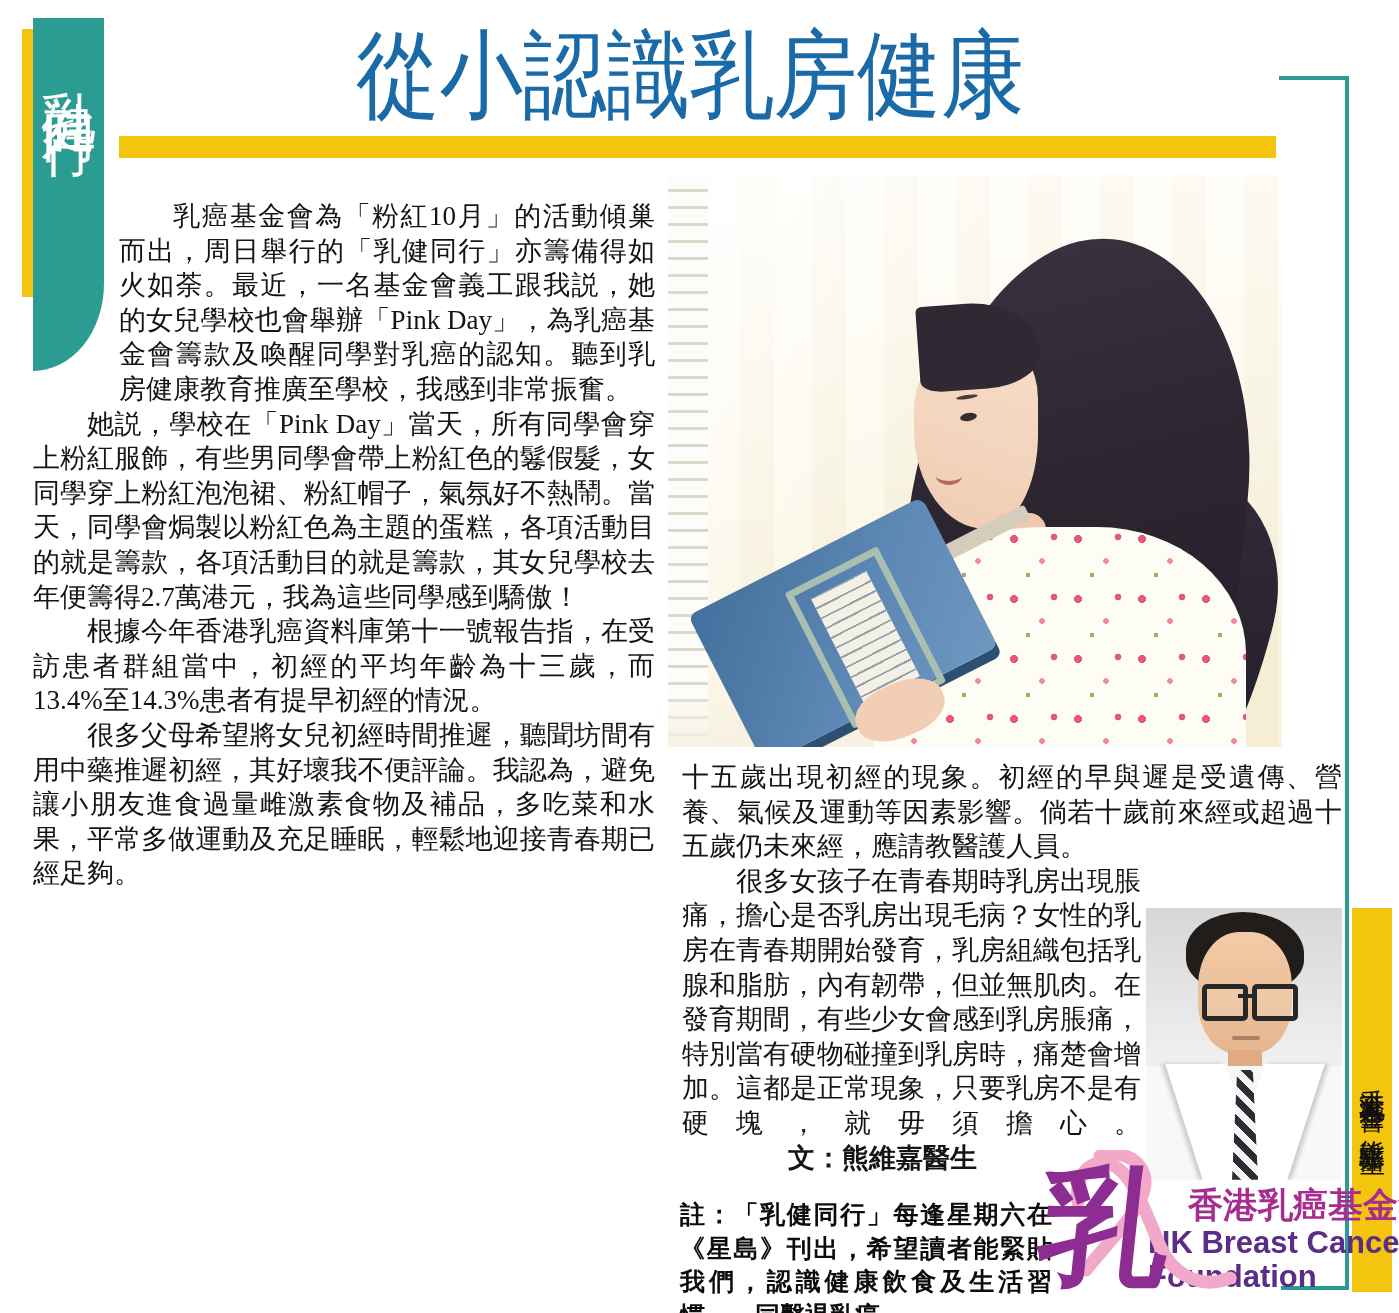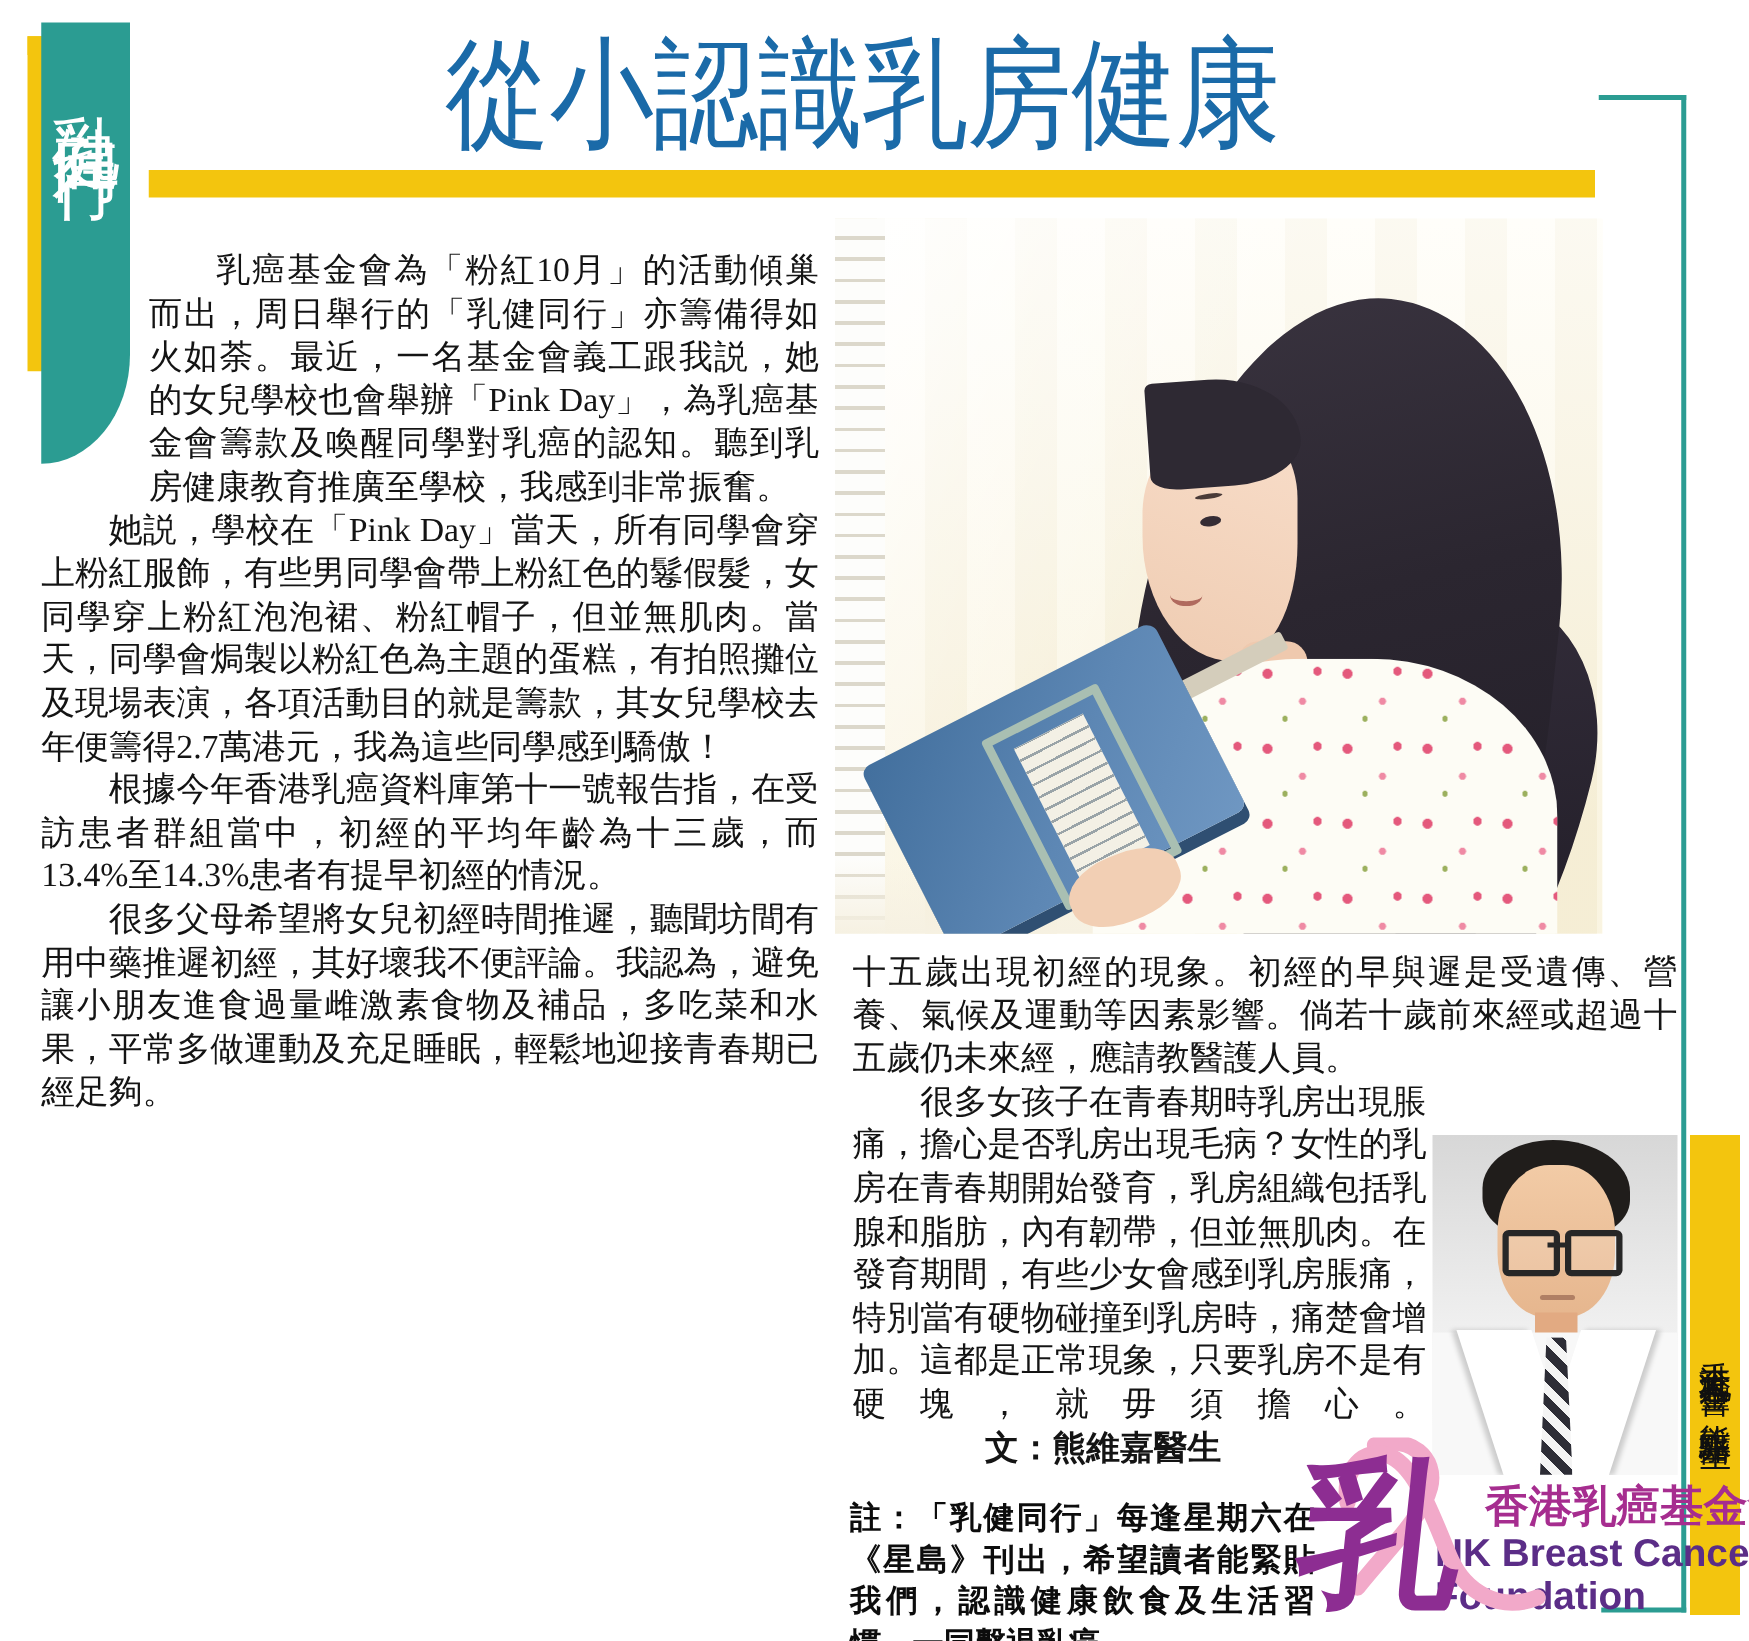--- a/index.html
+++ b/index.html
@@ -150,21 +150,21 @@
 <div class="abs frame-v"></div>
 <div class="abs frame-top"></div>
 <div class="abs frame-bottom"></div>
 
 <div class="abs side-bar">
   <span>香港乳癌基金會：熊維嘉醫生</span>
 </div>
 
 <div class="abs left-col col">
   <p class="beside-banner">乳癌基金會為「粉紅10月」的活動傾巢而出，周日舉行的「乳健同行」亦籌備得如火如荼。最近，一名基金會義工跟我説，她的女兒學校也會舉辦「Pink Day」，為乳癌基金會籌款及喚醒同學對乳癌的認知。聽到乳房健康教育推廣至學校，我感到非常振奮。</p>
-  <p>她説，學校在「Pink Day」當天，所有同學會穿上粉紅服飾，有些男同學會帶上粉紅色的鬈假髮，女同學穿上粉紅泡泡裙、粉紅帽子，但並無肌肉。當天，同學會焗製以粉紅色為主題的蛋糕，有拍照攤位及現場表演，各項活動目的就是籌款，其女兒學校去年便籌得2.7萬港元，我為這些同學感到驕傲！</p>
+  <p>她説，學校在「Pink Day」當天，所有同學會穿上粉紅服飾，有些男同學會帶上粉紅色的鬈假髮，女同學穿上粉紅泡泡裙、粉紅帽子，氣氛好不熱鬧。當天，同學會焗製以粉紅色為主題的蛋糕，各項活動目的就是籌款，各項活動目的就是籌款，其女兒學校去年便籌得2.7萬港元，我為這些同學感到驕傲！</p>
   <p>根據今年香港乳癌資料庫第十一號報告指，在受訪患者群組當中，初經的平均年齡為十三歲，而13.4%至14.3%患者有提早初經的情況。</p>
   <p>很多父母希望將女兒初經時間推遲，聽聞坊間有用中藥推遲初經，其好壞我不便評論。我認為，避免讓小朋友進食過量雌激素食物及補品，多吃菜和水果，平常多做運動及充足睡眠，輕鬆地迎接青春期已經足夠。</p>
 </div>
 
 <div class="abs right-col col">
   <p class="noindent">十五歲出現初經的現象。初經的早與遲是受遺傳、營養、氣候及運動等因素影響。倘若十歲前來經或超過十五歲仍未來經，應請教醫護人員。</p>
   <div class="doctor-photo">
     <div class="abs dp-hair"></div>
     <div class="abs dp-face"></div>
     <div class="abs dp-glass l"></div>

